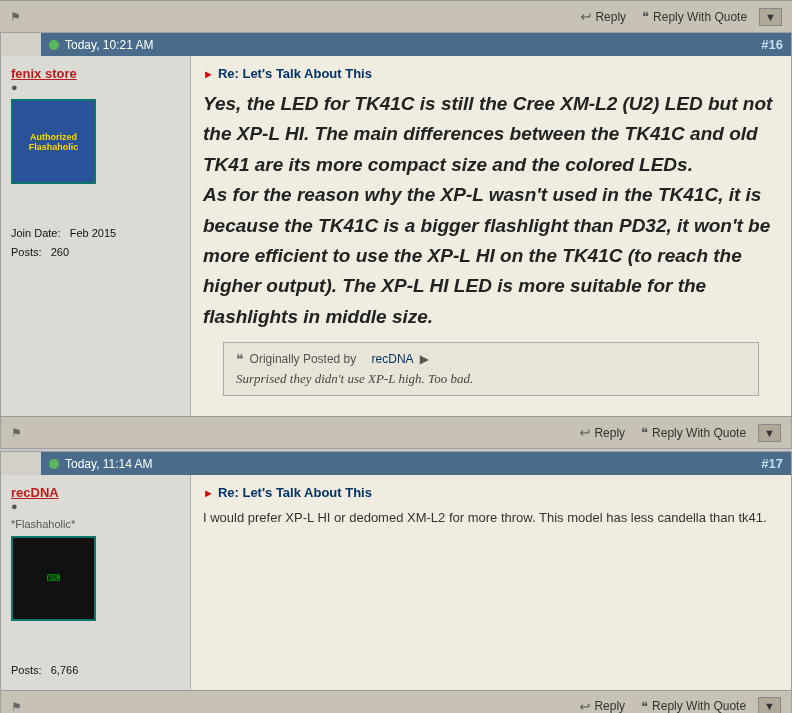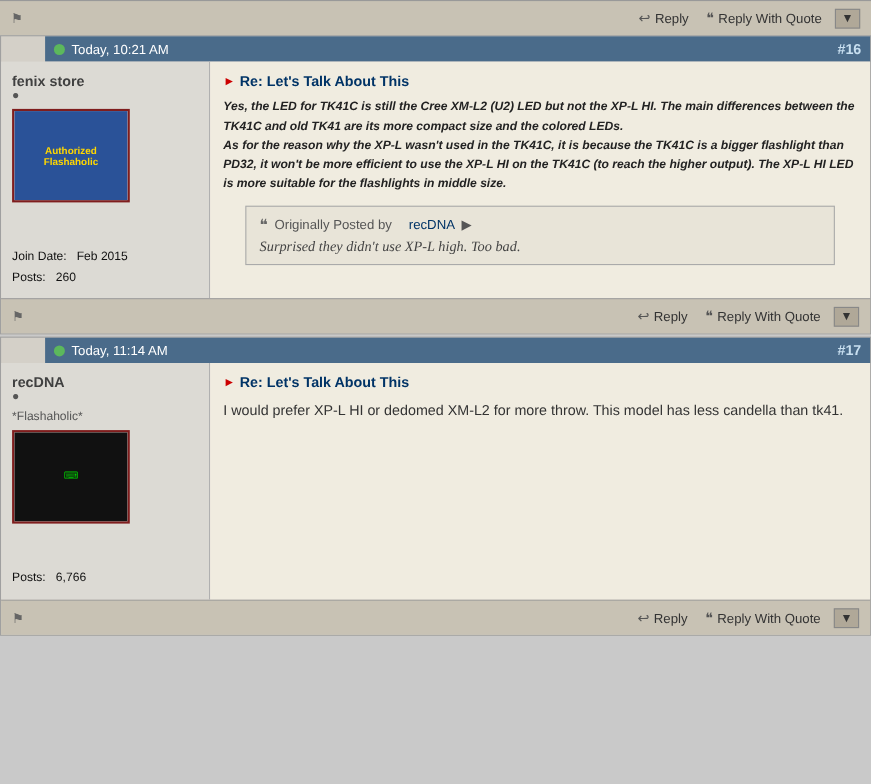--- a/index.html
+++ b/index.html
@@ -63,34 +63,35 @@
     .user-info {
       width: 190px;
       min-width: 190px;
       padding: 10px;
       background: #dcdad4;
       border-right: 1px solid #b0b0b0;
     }
 
     .username {
       font-weight: bold;
-      color: #404040;
-      font-size: 13px;
+      color: #b91c1c;
+      font-size: 13px;
+      text-decoration: underline;
     }
 
     .user-status {
       font-size: 11px;
       color: #555;
       margin-bottom: 6px;
     }
 
     .user-avatar {
-      width: 107px;
+      width: 85px;
       height: 85px;
-      border: 2px solid #7f1d1d;
+      border: 2px solid #0f766e;
       margin-bottom: 8px;
       display: flex;
       align-items: flex-start;
       justify-content: center;
       font-size: 10px;
       text-align: center;
       overflow: hidden;
     }
 
     .avatar-fenix {
@@ -154,21 +155,21 @@
 
     .post-text {
       font-size: 13px;
       color: #333;
       line-height: 1.5;
       margin-bottom: 10px;
     }
 
     .post-text-italic {
       font-style: italic;
-      font-size: 11px;
+      font-size: 19px;
       font-weight: bold;
       color: #222;
       line-height: 1.6;
     }
 
     
     .quote-block {
       border: 1px solid #aaa;
       background: #e8e4d8;
       margin: 10px 20px;

